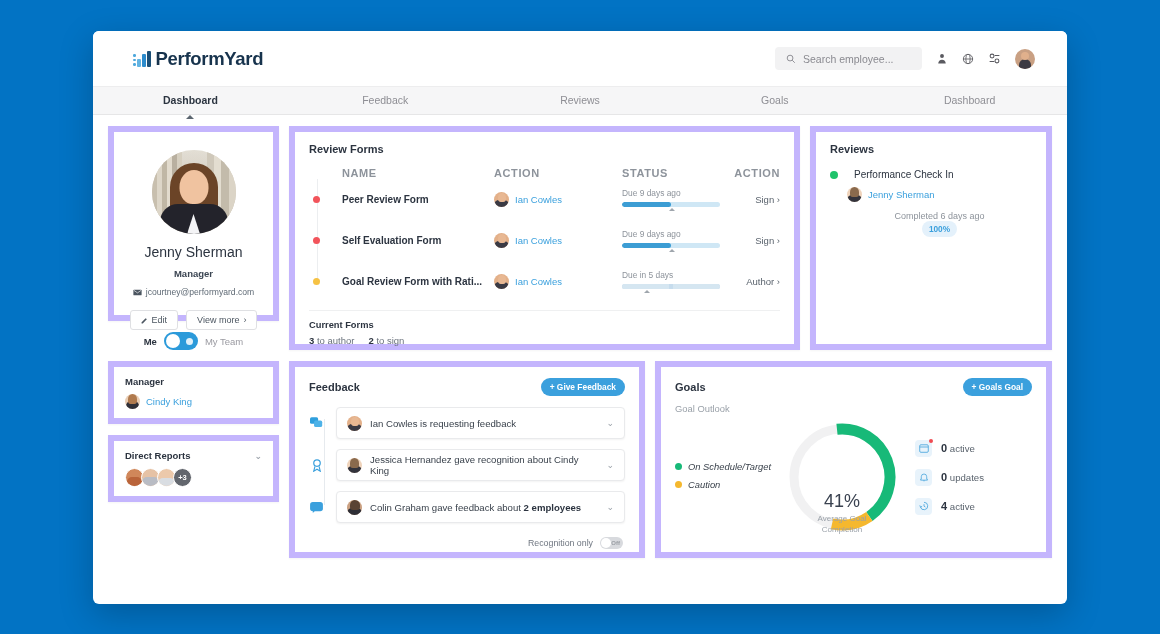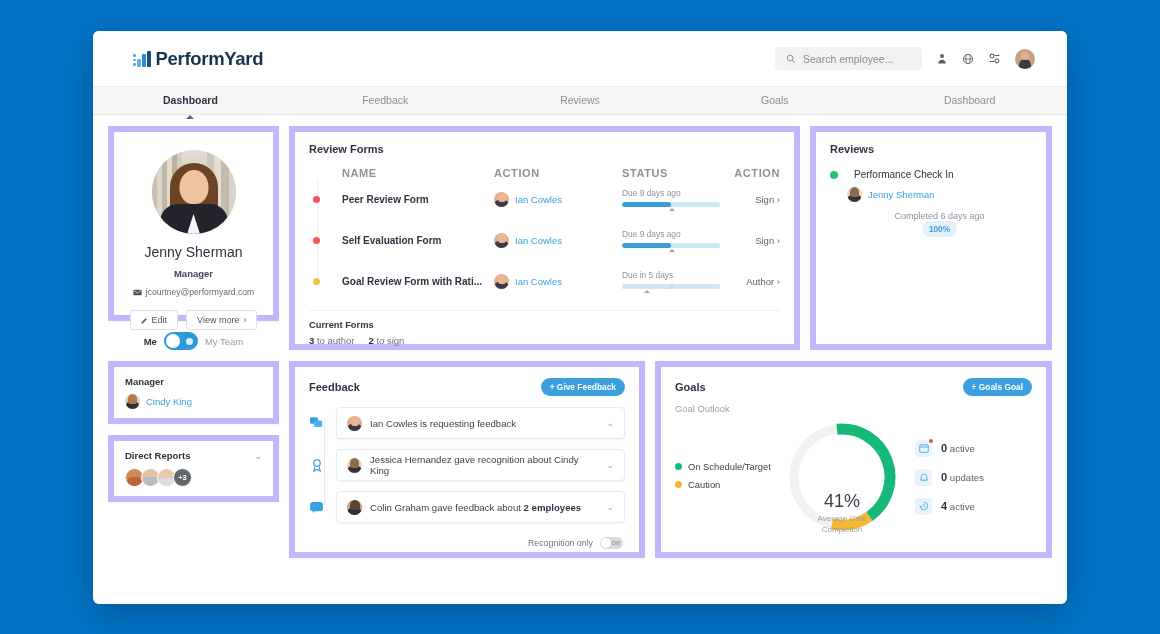--- a/index.html
+++ b/index.html
@@ -154,21 +154,21 @@
   .fb-foot .lbl{font-size:8.8px;color:#6f7680;}
   .sw-off{width:23px;height:12px;border-radius:6px;background:#d8dade;position:relative;display:flex;align-items:center;cursor:pointer;}
   .sw-off .k{position:absolute;left:1px;width:10px;height:10px;border-radius:50%;background:#fff;}
   .sw-off .t{position:absolute;right:3px;font-size:6px;color:#9a9ea4;font-weight:bold;}
 
   
   .goals{padding:11px 14px 12px;height:197px;box-sizing:border-box;}
   .g-head{display:flex;align-items:center;justify-content:space-between;}
   .g-out{font-size:9.4px;color:#9aa1a9;margin-top:7px;}
   .g-body{display:flex;align-items:center;margin-top:4px;}
-  .legend{flex:0 0 108px;padding-top:4px;}
+  .legend{flex:0 0 108px;padding-top:4px;font-style:italic;}
   .lg{display:flex;align-items:center;gap:6px;margin-bottom:7px;font-size:9.4px;color:#3a424c;}
   .lg i{width:7px;height:7px;border-radius:50%;}
   .donut{flex:0 0 118px;position:relative;height:118px;display:flex;align-items:flex-end;justify-content:center;}
   .donut .ctr{position:absolute;text-align:center;}
   .donut .big{font-size:18px;color:#3a4250;}
   .donut .sm{font-size:8px;color:#9aa1a9;line-height:1.35;margin-top:2px;}
   .gstats{flex:1;padding-left:14px;display:flex;flex-direction:column;gap:12px;}
   .gs{display:flex;align-items:center;gap:9px;}
   .gs-ic{width:17px;height:17px;border-radius:4px;background:#e8f3fb;display:flex;align-items:center;justify-content:center;position:relative;color:#4aa6dd;}
   .gs-ic .rd{position:absolute;right:-1px;top:-1px;width:4px;height:4px;border-radius:50%;background:#ef4b52;}

